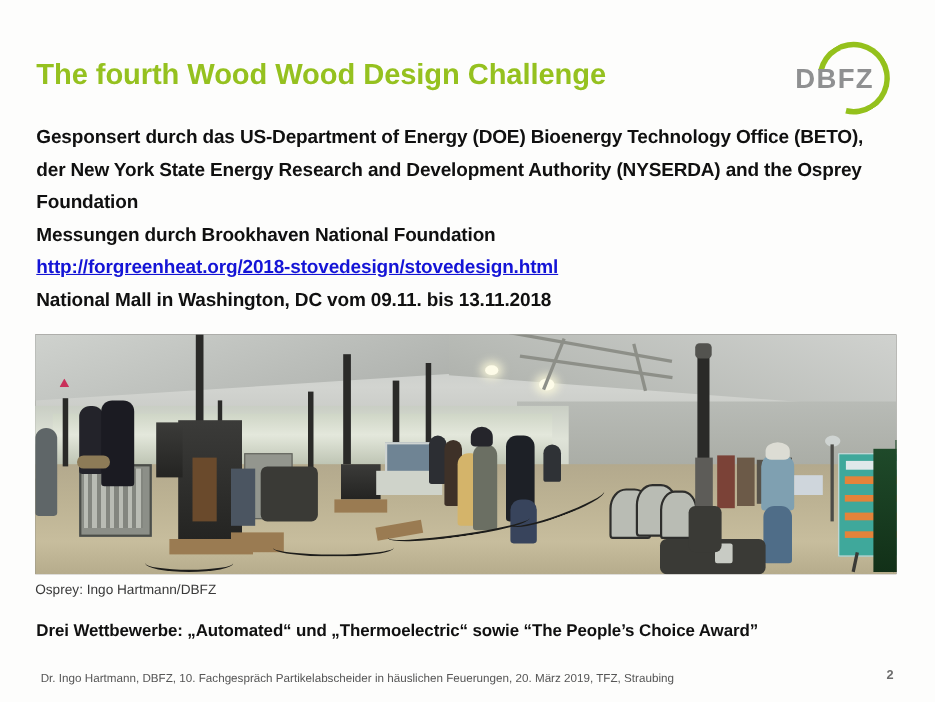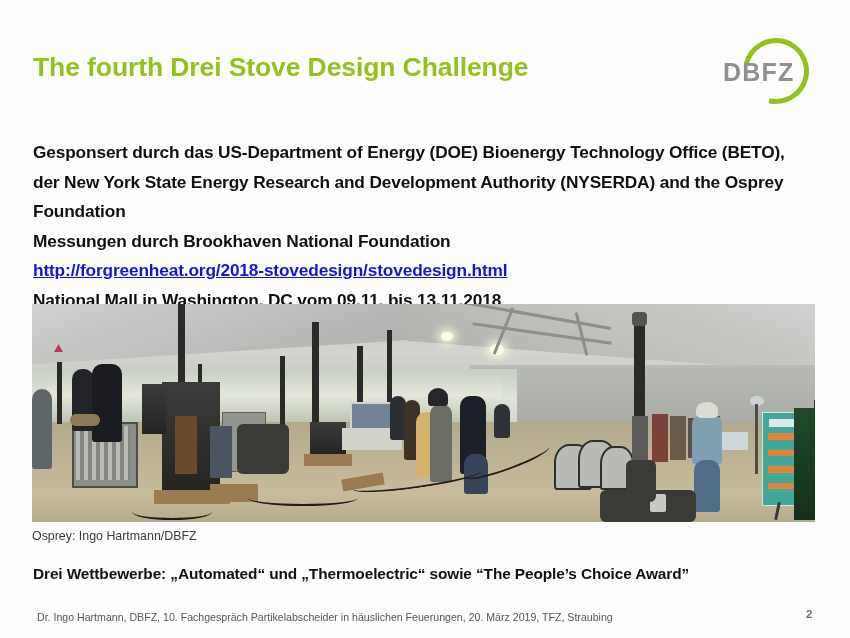--- a/index.html
+++ b/index.html
@@ -66,21 +66,20 @@
     letter-spacing: -0.1px;
     white-space: nowrap;
   }
 
   
   .body-block {
     position: absolute;
     left: 33px;
     top: 110px;
     width: 790px;
-    margin-top: 28px;
   }
   .body-line {
     font-size: 17.3px;
     font-weight: bold;
     color: #101010;
     line-height: 29.5px;
     letter-spacing: -0.15px;
     white-space: nowrap;
   }
   .body-line.wrapline {
@@ -265,21 +264,21 @@
 </head>
 <body>
 
 <div class="slide">
 
   <div class="logo">
     <div class="logo-ring"></div>
     <div class="logo-text">DBFZ</div>
   </div>
 
-  <div class="title">The fourth Drei Stove Design Challenge</div>
+  <div class="title">The fourth Wood Wood Design Challenge</div>
 
   <div class="body-block">
     <div class="body-line wrapline">Gesponsert durch das US-Department of Energy (DOE) Bioenergy Technology Office (BETO), der New York State Energy Research and Development Authority (NYSERDA) and the Osprey Foundation</div>
     <div class="body-line">Messungen durch Brookhaven National Foundation</div>
     <div><a class="link-line" href="#">http://forgreenheat.org/2018-stovedesign/stovedesign.html</a></div>
     <div class="body-line">National Mall in Washington, DC vom 09.11. bis 13.11.2018</div>
   </div>
 
   <div class="photo-wrap">
     <div class="photo">

